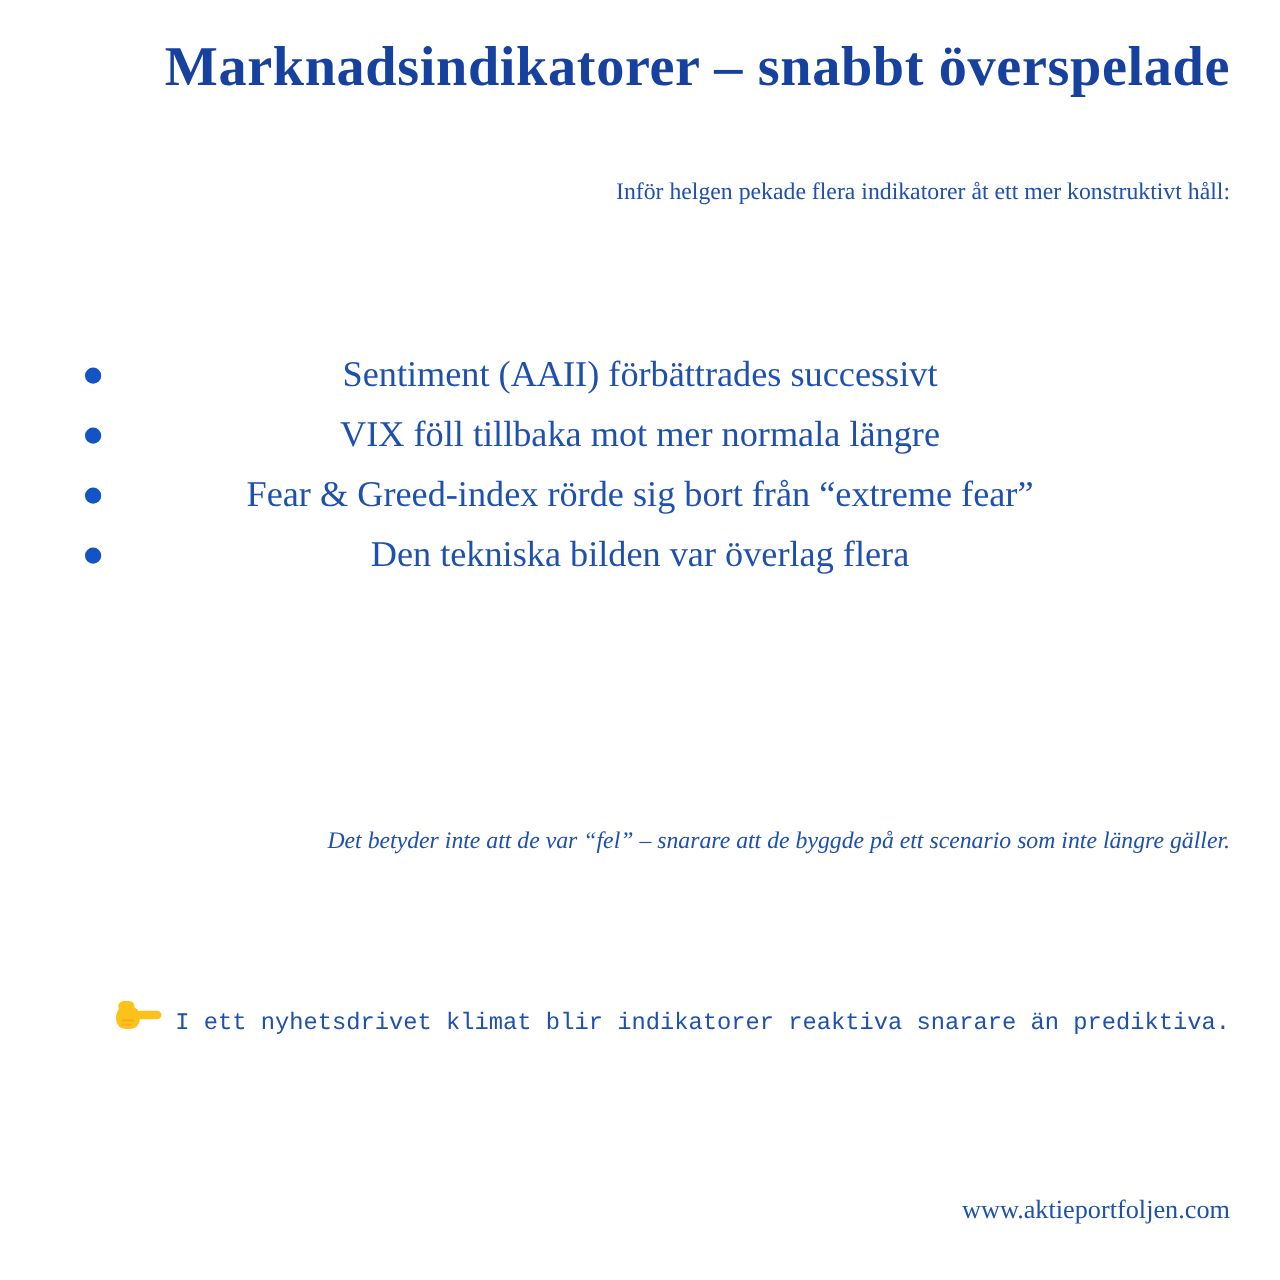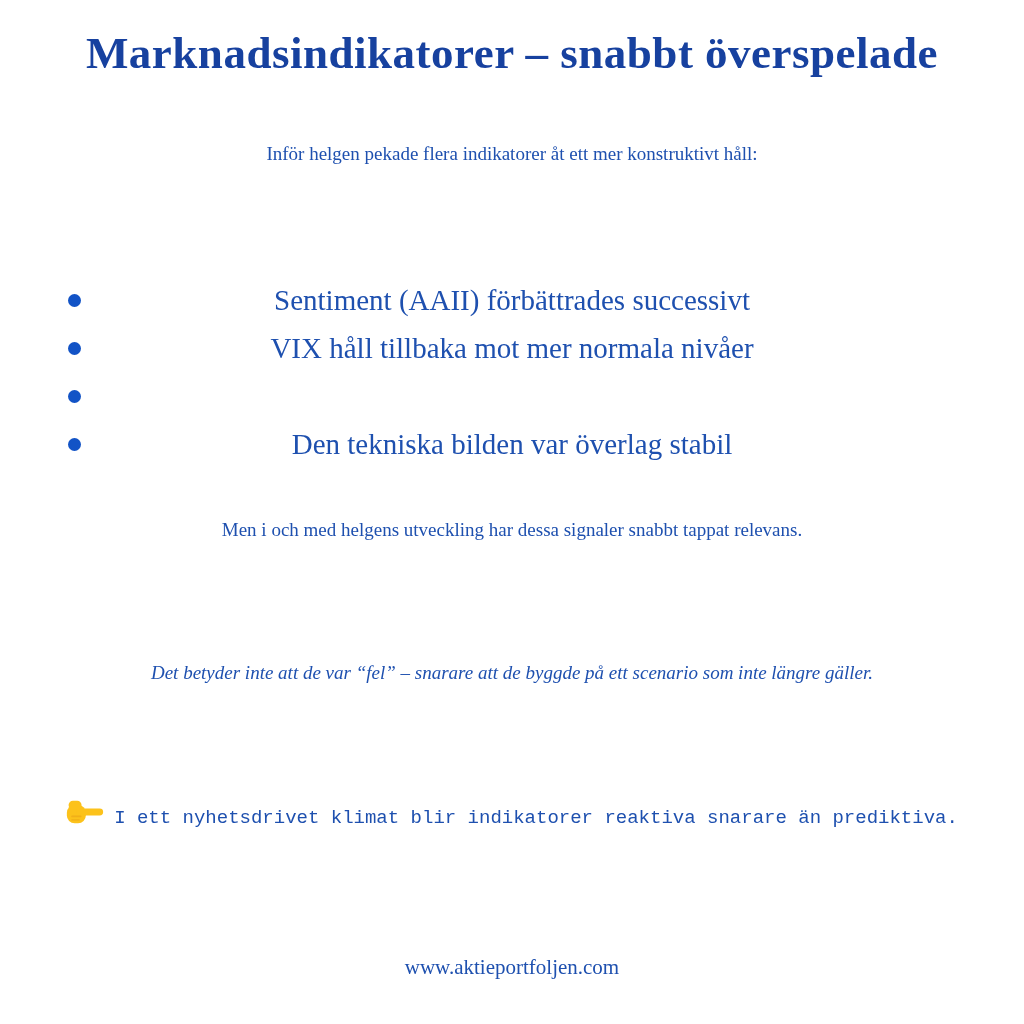--- a/index.html
+++ b/index.html
@@ -22,21 +22,21 @@
     position: relative;
     width: 1024px;
     height: 1024px;
     background: var(--background);
     color: var(--body_text);
   }
   .block {
     position: absolute;
     left: 40px;
     right: 40px;
-    text-align: center;
+    text-align: right;
   }
   .title {
     top: 26px;
     font-size: 45px;
     font-weight: 700;
     letter-spacing: 0.5px;
     color: var(--title_text);
     line-height: 1.2;
   }
   .para {
@@ -90,32 +90,32 @@
 
   <p class="block para intro">Inför helgen pekade flera indikatorer åt ett mer konstruktivt håll:</p>
 
   <ul class="bullet-list">
     <li class="bullet-item">
       <span class="bullet-dot"></span>
       <span>Sentiment (AAII) förbättrades successivt</span>
     </li>
     <li class="bullet-item">
       <span class="bullet-dot"></span>
-      <span>VIX håll tillbaka mot mer normala nivåer</span>
+      <span>VIX föll tillbaka mot mer normala längre</span>
     </li>
     <li class="bullet-item">
       <span class="bullet-dot"></span>
+      <span>Fear &amp; Greed-index rörde sig bort från “extreme fear”</span>
     </li>
     <li class="bullet-item">
       <span class="bullet-dot"></span>
-      <span>Den tekniska bilden var överlag stabil</span>
+      <span>Den tekniska bilden var överlag flera</span>
     </li>
   </ul>
 
-  <p class="block para p1">Men i och med helgens utveckling har dessa signaler snabbt tappat relevans.</p>
 
   <p class="block para p2">Det betyder inte att de var “fel” – snarare att de byggde på ett scenario som inte längre gäller.</p>
 
   <p class="block para callout">
     <svg class="hand-icon" width="38" height="30" viewBox="0 0 44 32" aria-hidden="true">
       <g fill="var(--emoji_yellow)">
         <rect x="1" y="8" width="22" height="21" rx="9"></rect>
         <rect x="12" y="12" width="31" height="8" rx="4"></rect>
         <rect x="3" y="3" width="15" height="10" rx="5"></rect>
       </g>

